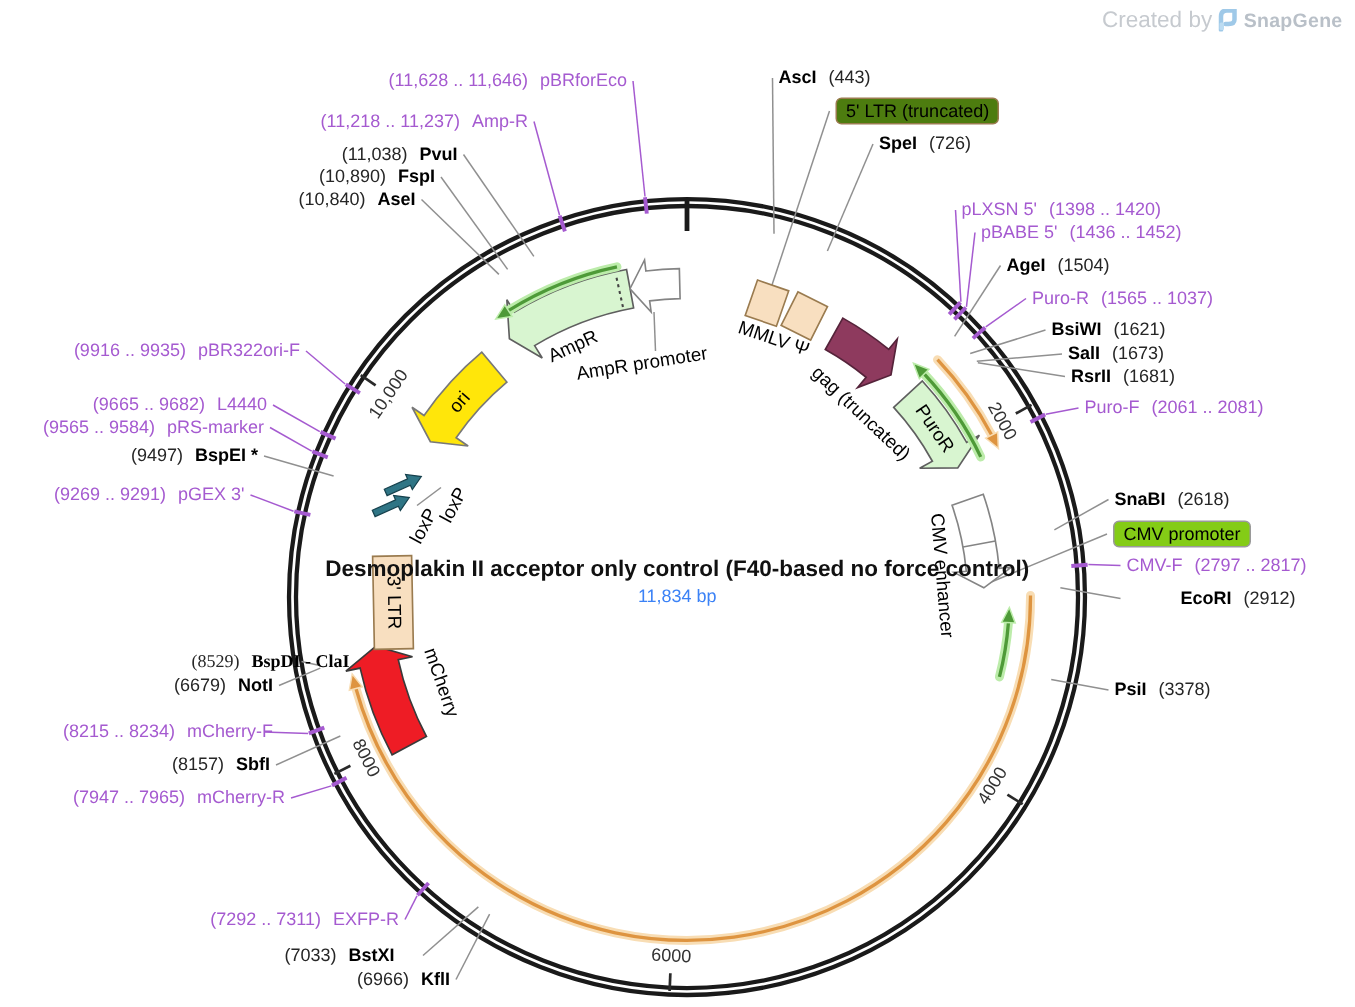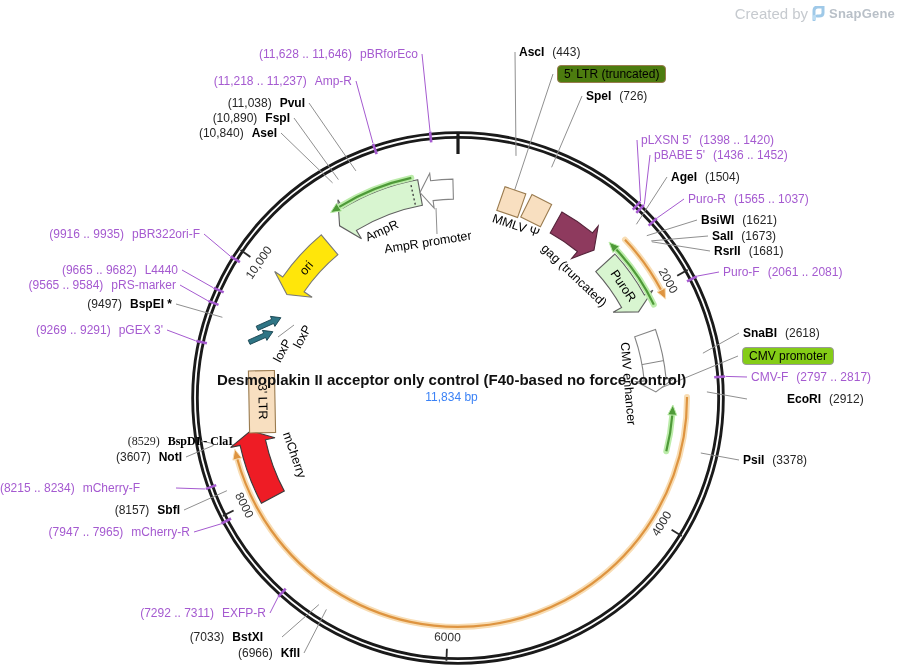--- a/index.html
+++ b/index.html
@@ -158,22 +158,22 @@
       <div class="site" style="left: 743px; top: 333px;"><span class="nm">SnaBI</span><span class="gap"></span><span class="ps">(2618)</span></div>
       <div class="sitebox white" style="left: 742px; top: 356px;">CMV promoter</div>
       <div class="site primer" style="left: 751px; top: 377px;"><span class="nm">CMV-F</span><span class="gap"></span><span class="ps">(2797 .. 2817)</span></div>
       <div class="site" style="left: 751px; top: 399px; padding-left: 36px;"><span class="nm">EcoRI</span><span class="gap"></span><span class="ps">(2912)</span></div>
       <div class="site" style="left: 743px; top: 460px;"><span class="nm">PsiI</span><span class="gap"></span><span class="ps">(3378)</span></div>
       <div class="site" style="right: 603px; top: 653px;"><span class="ps">(6966)</span><span class="gap"></span><span class="nm">KflI</span></div>
       <div class="site" style="right: 640px; top: 637px; margin-left: 36px;"><span class="ps">(7033)</span><span class="gap"></span><span class="nm">BstXI</span></div>
       <div class="site primer" style="right: 637px; top: 613px;"><span class="ps">(7292 .. 7311)</span><span class="gap"></span><span class="nm">EXFP-R</span></div>
       <div class="site primer" style="right: 713px; top: 532px;"><span class="ps">(7947 .. 7965)</span><span class="gap"></span><span class="nm">mCherry-R</span></div>
       <div class="site" style="right: 723px; top: 510px;"><span class="ps">(8157)</span><span class="gap"></span><span class="nm">SbfI</span></div>
-      <div class="site primer" style="right: 763px; top: 488px;"><span class="ps">(8215 .. 8234)</span><span class="gap"></span><span class="nm">mCherry-F</span></div>
-      <div class="site" style="right: 721px; top: 457px;"><span class="ps">(3607)</span><span class="gap"></span><span class="nm">NotI</span></div>
+      <div class="site primer" style="right: 721px; top: 488px;"><span class="ps">(8215 .. 8234)</span><span class="gap"></span><span class="nm">mCherry-F</span></div>
+      <div class="site" style="right: 721px; top: 457px;"><span class="ps">(6679)</span><span class="gap"></span><span class="nm">NotI</span></div>
       <div class="site" style="right: 670px; top: 441px; font-family: Liberation Serif, serif;"><span class="ps">(8529)</span><span class="gap"></span><span class="nm">BspDI - ClaI</span></div>
       <div class="site primer" style="right: 740px; top: 330px;"><span class="ps">(9269 .. 9291)</span><span class="gap"></span><span class="nm">pGEX 3'</span></div>
       <div class="site" style="right: 731px; top: 304px;"><span class="ps">(9497)</span><span class="gap"></span><span class="nm">BspEI *</span></div>
       <div class="site primer" style="right: 727px; top: 285px;"><span class="ps">(9565 .. 9584)</span><span class="gap"></span><span class="nm">pRS-marker</span></div>
       <div class="site primer" style="right: 725px; top: 270px;"><span class="ps">(9665 .. 9682)</span><span class="gap"></span><span class="nm">L4440</span></div>
       <div class="site primer" style="right: 703px; top: 234px;"><span class="ps">(9916 .. 9935)</span><span class="gap"></span><span class="nm">pBR322ori-F</span></div>
       <div class="site" style="right: 626px; top: 133px;"><span class="ps">(10,840)</span><span class="gap"></span><span class="nm">AseI</span></div>
       <div class="site" style="right: 613px; top: 118px;"><span class="ps">(10,890)</span><span class="gap"></span><span class="nm">FspI</span></div>
       <div class="site" style="right: 598px; top: 103px;"><span class="ps">(11,038)</span><span class="gap"></span><span class="nm">PvuI</span></div>
       <div class="site primer" style="right: 551px; top: 81px;"><span class="ps">(11,218 .. 11,237)</span><span class="gap"></span><span class="nm">Amp-R</span></div>

